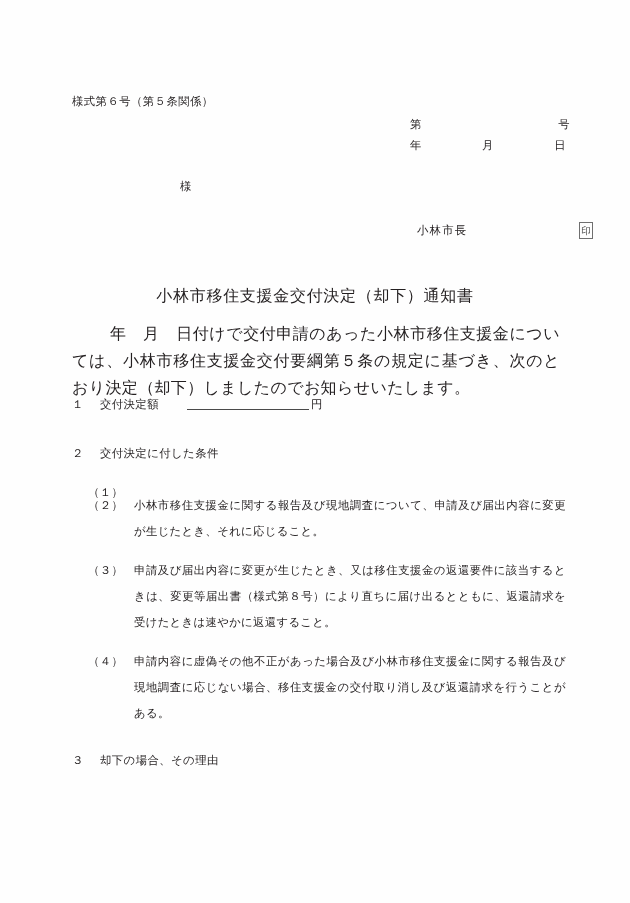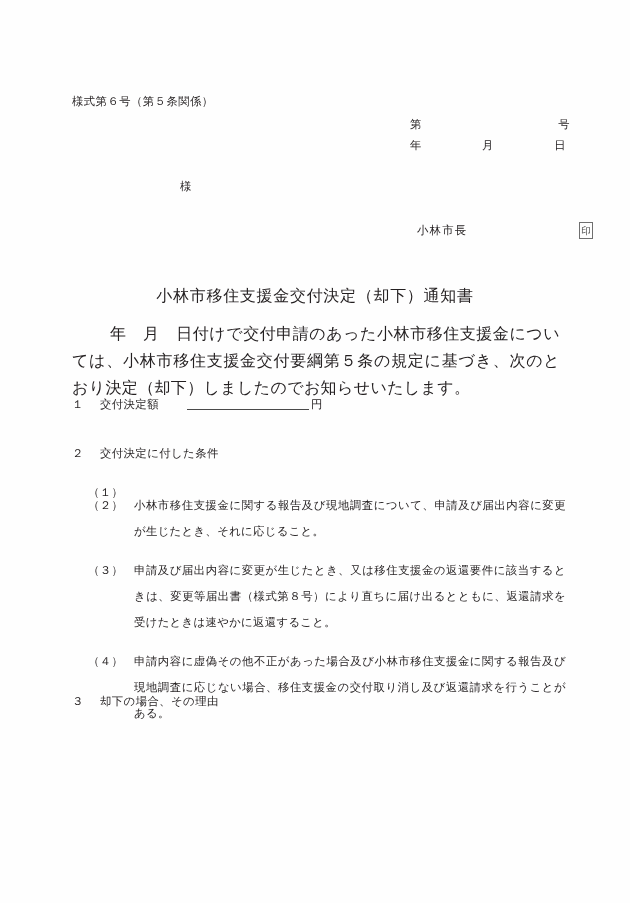--- a/index.html
+++ b/index.html
@@ -112,21 +112,21 @@
   .section {
     position: absolute;
     left: 72px;
     font-size: 11.4px;
     letter-spacing: 0.4px;
   }
   .section .num { display: inline-block; width: 28px; }
 
   #section-1 { top: 396px; }
   #section-2 { top: 430px; margin-top: 16px; }
-  #section-3 { top: 694px; }
+  #section-3 { top: 753px; }
 
   
   #amount-blank {
     display: inline-block;
     width: 122px;
     margin-left: 28px;
     border-bottom: 1px solid #4a4a4a;
     height: 13px;
     vertical-align: -2px;
   }

